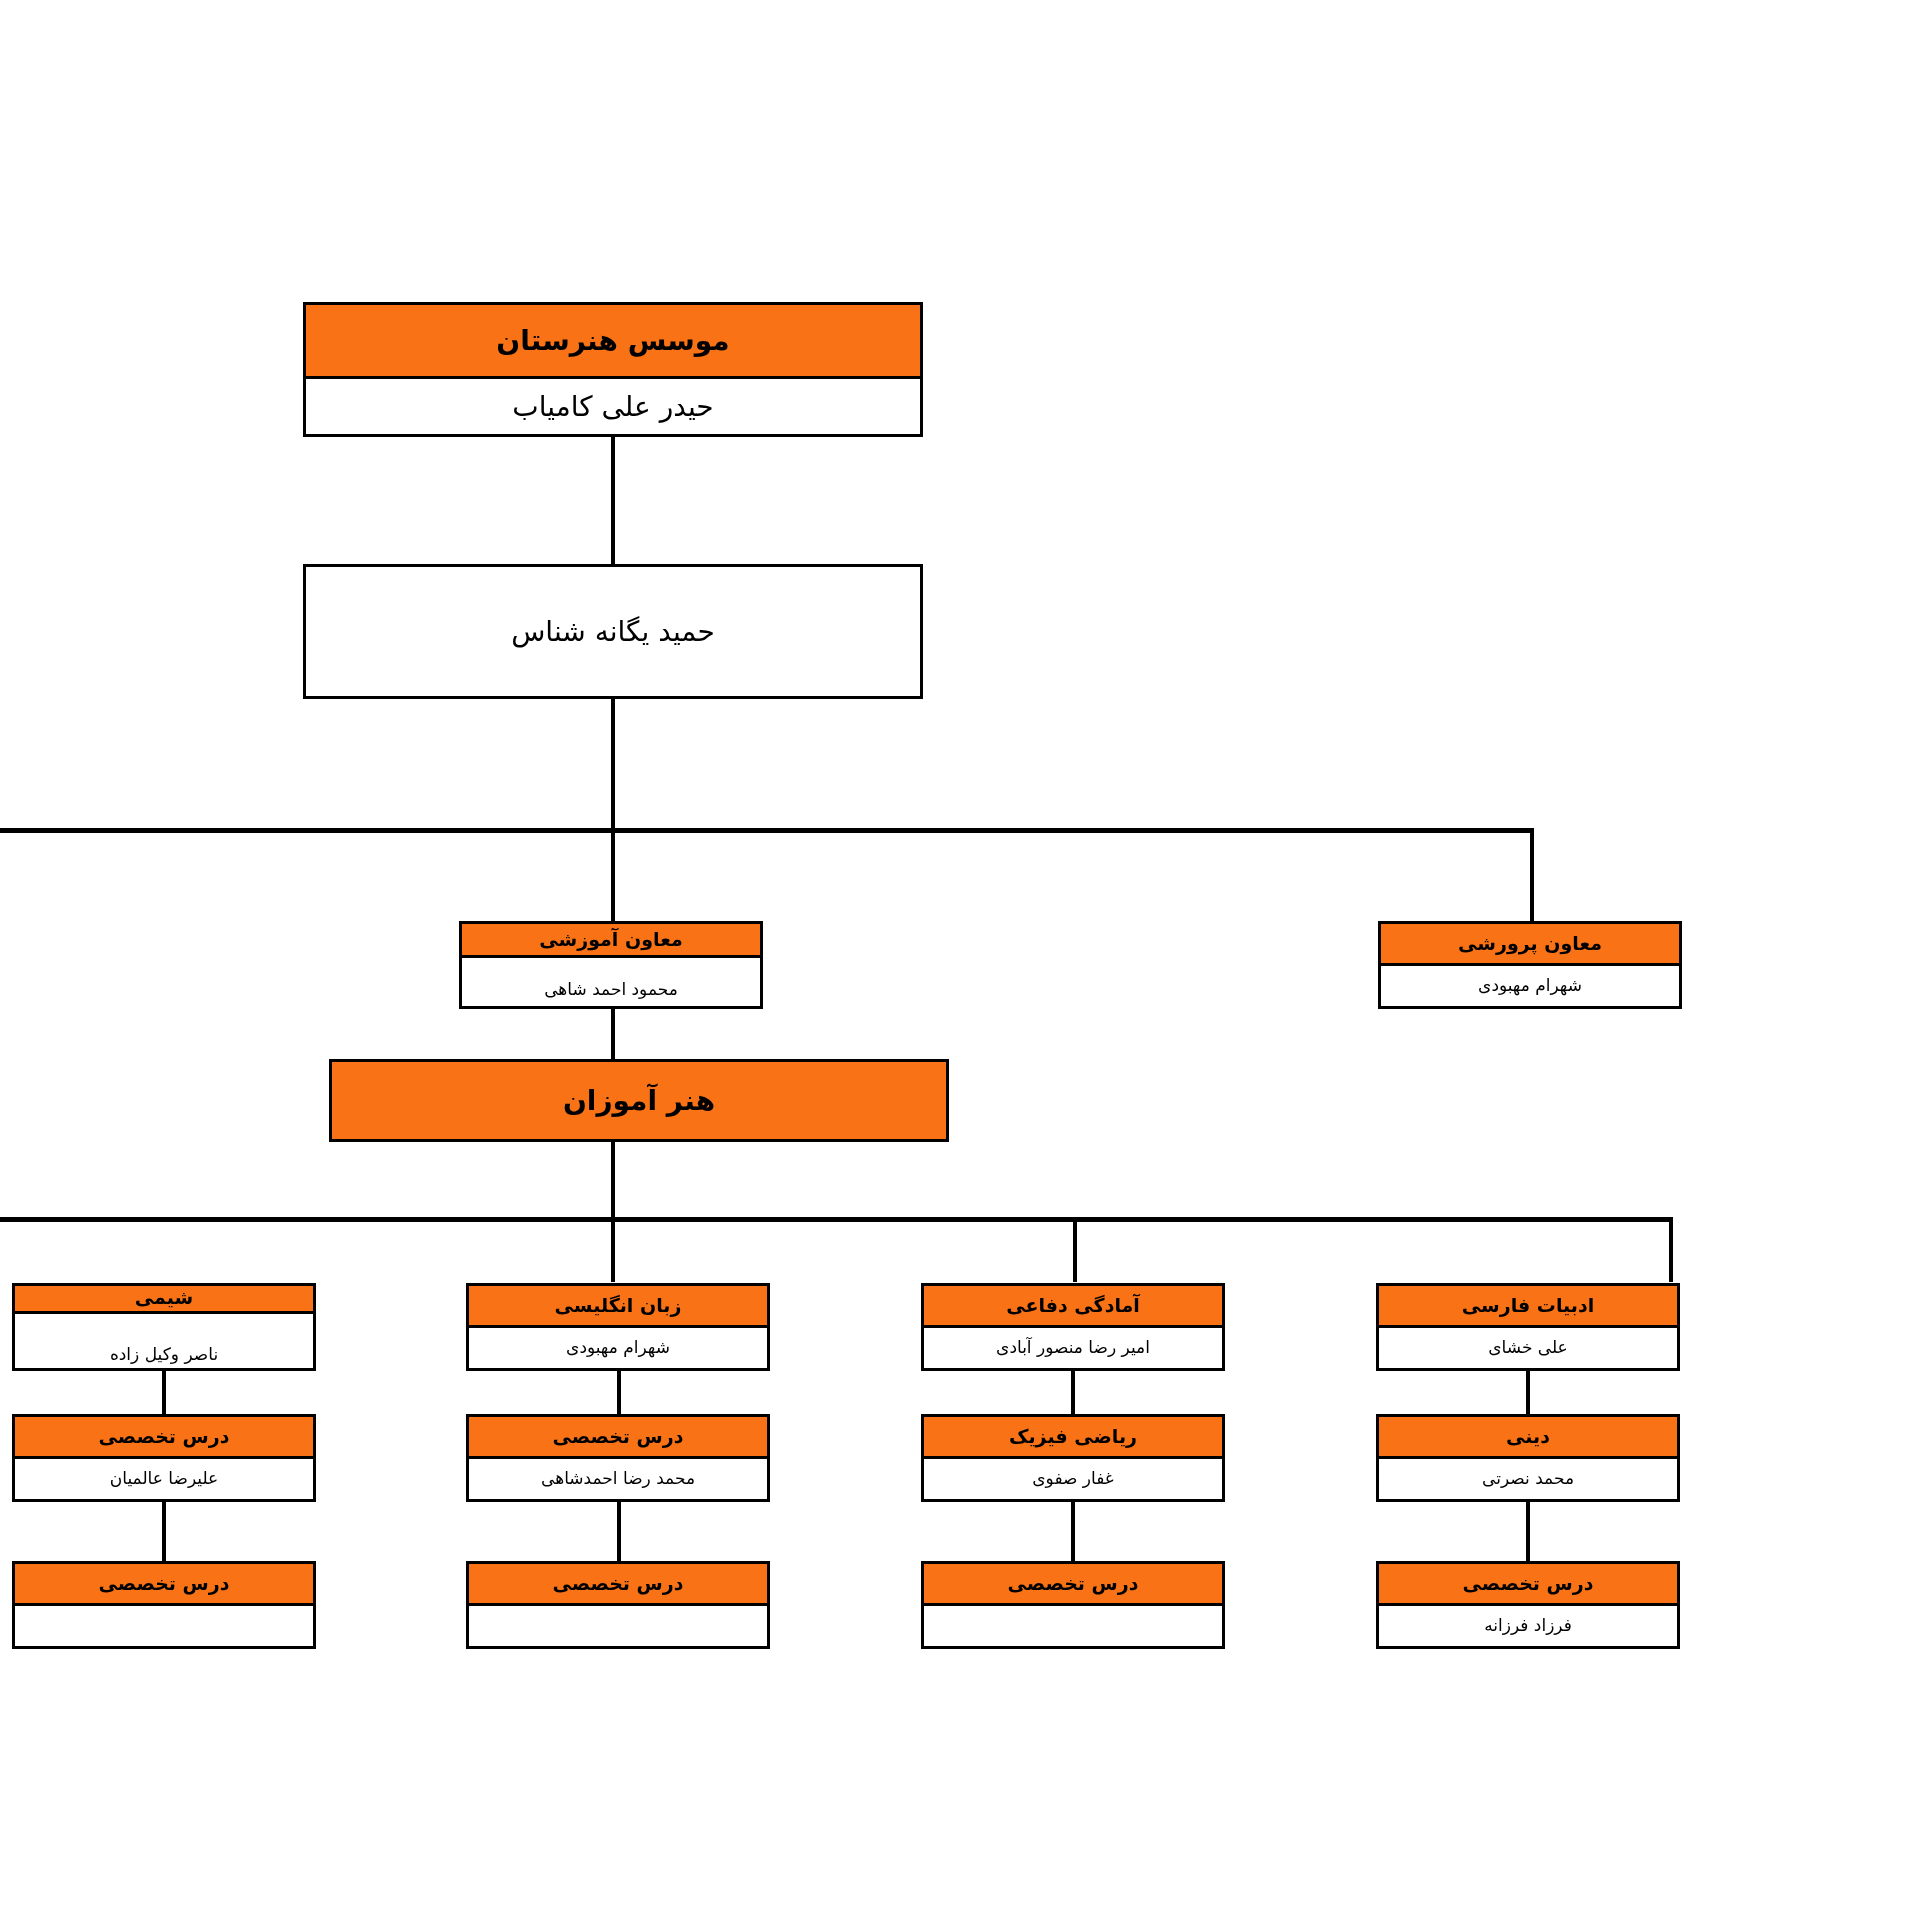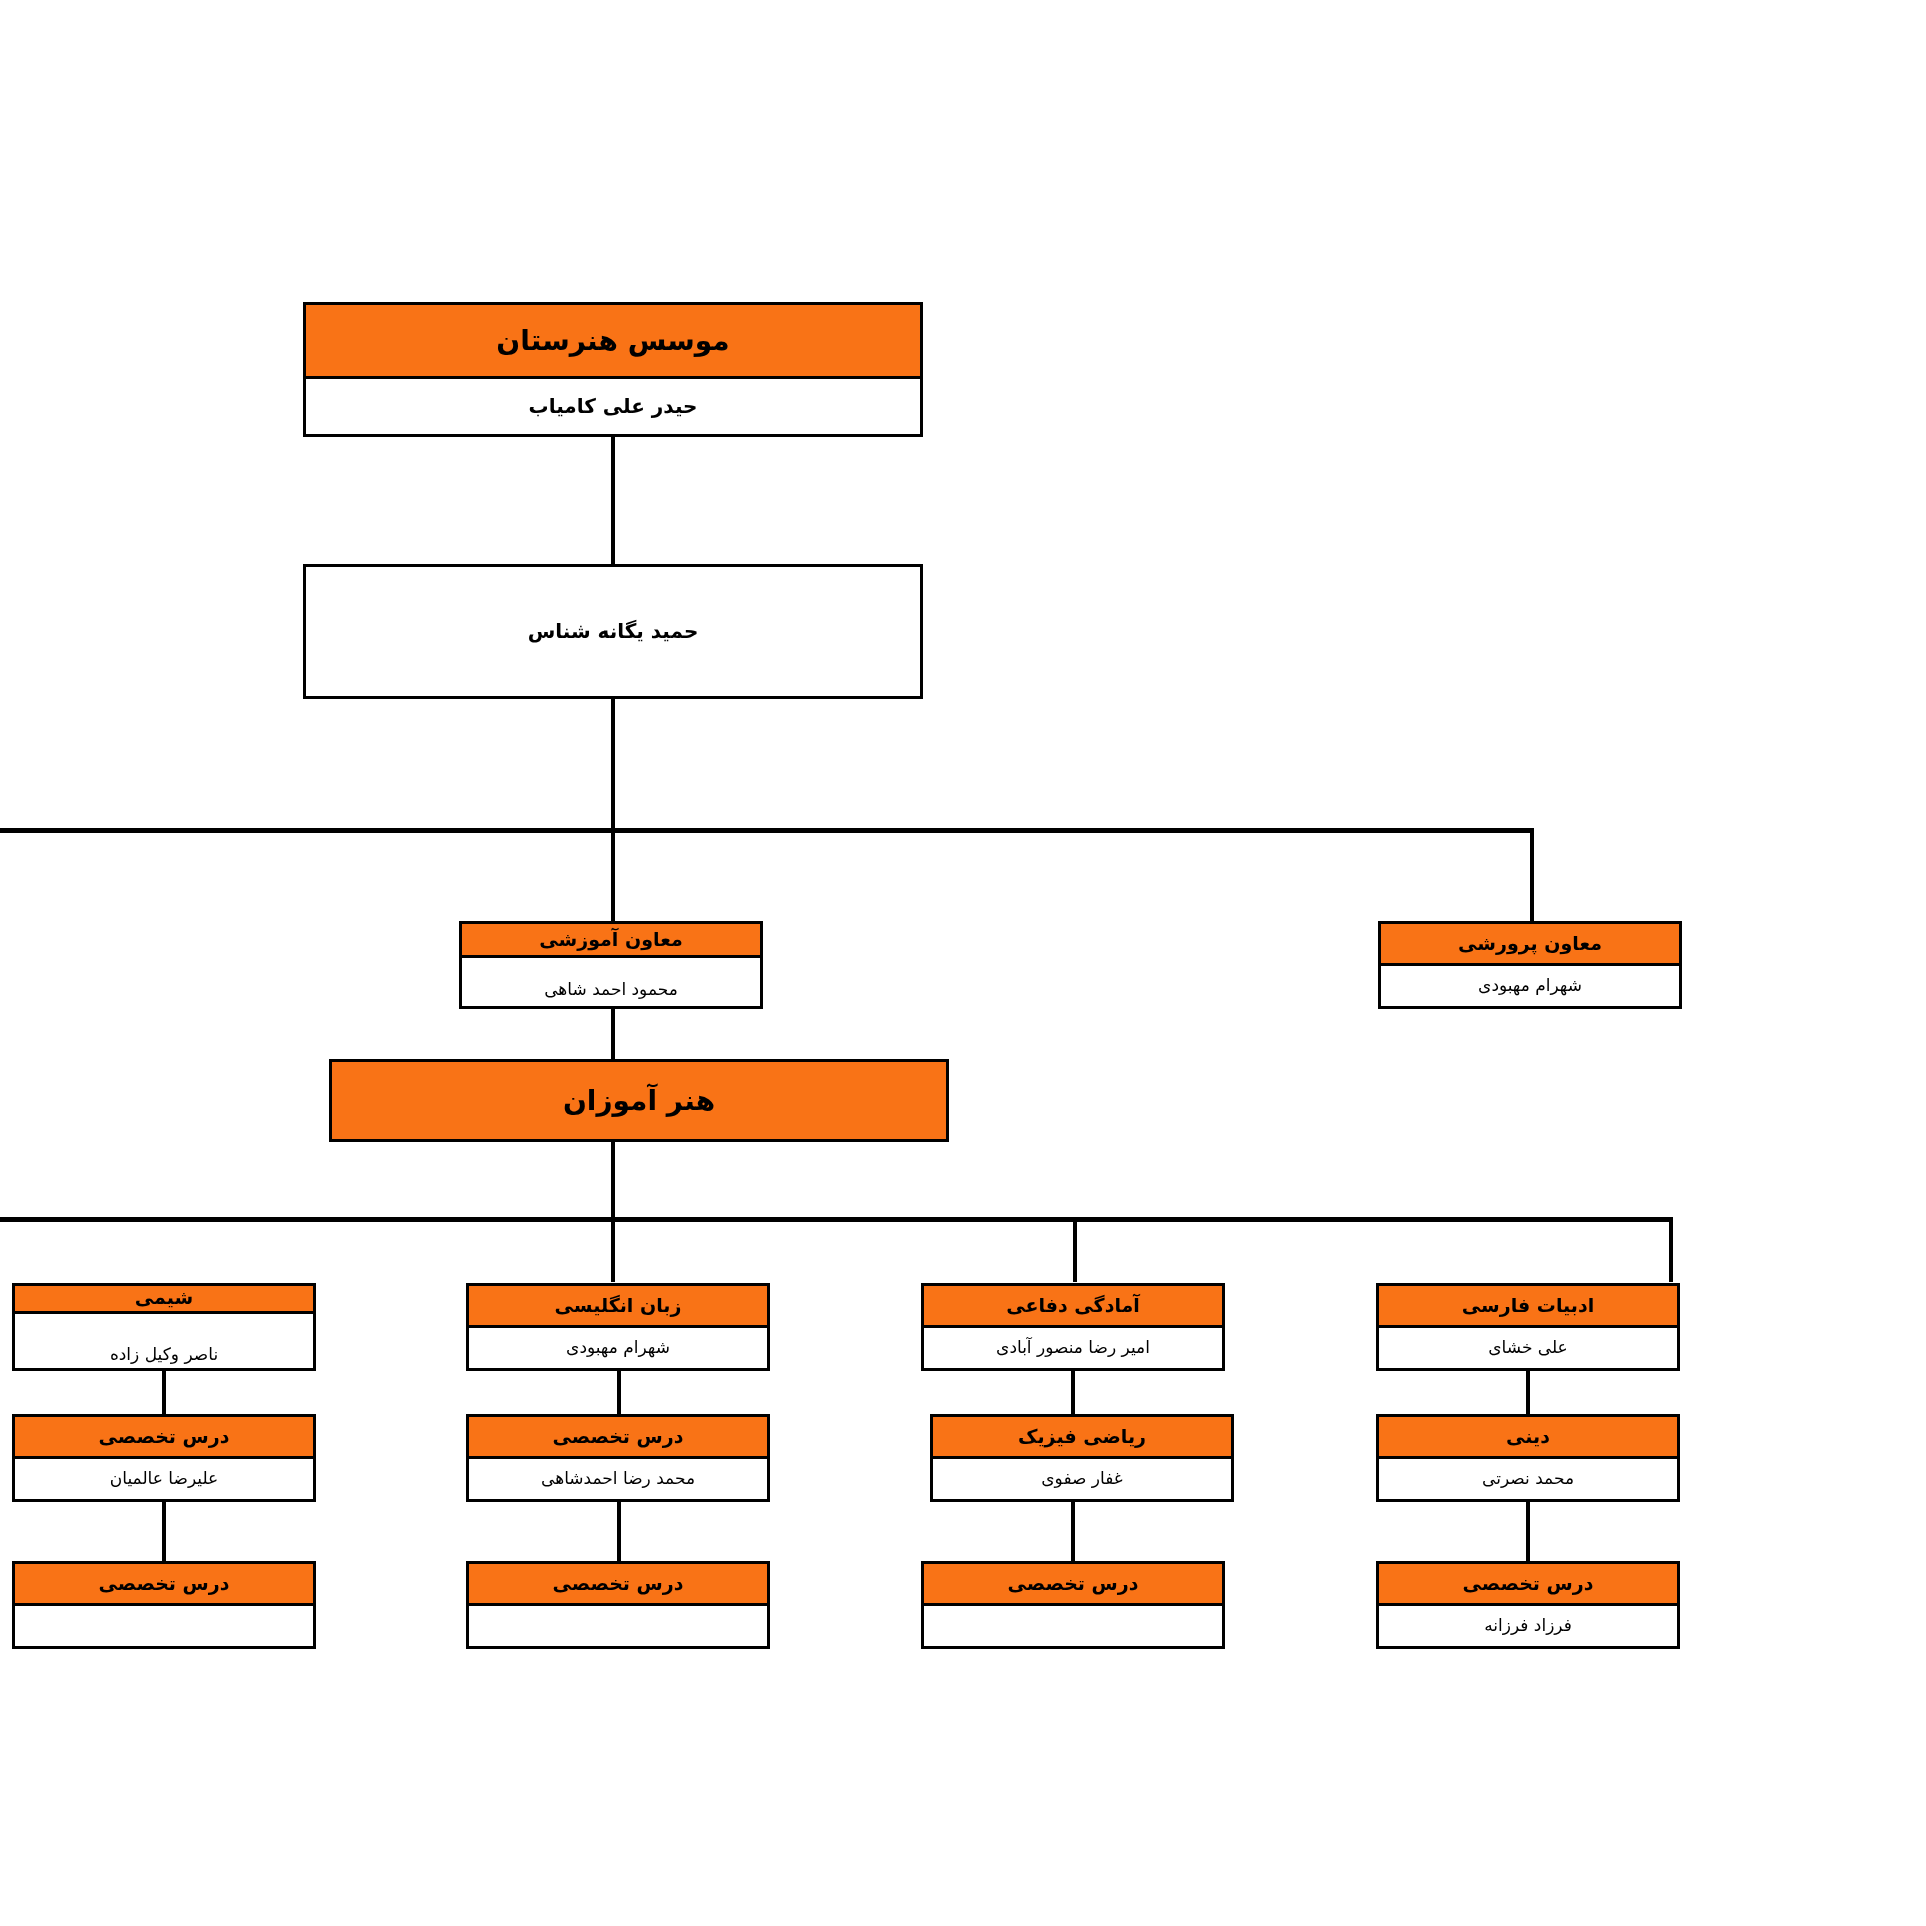--- a/index.html
+++ b/index.html
@@ -61,21 +61,21 @@
     line-height: 1.05;
     direction: rtl;
     white-space: nowrap;
     overflow: hidden;
     flex: 1 1 auto;
   }
 
   
   .node.big            { width: 620px; }
   .node.big .title     { height: 77px; font-size: 28px; }
-  .node.big .person    { height: 58px; font-size: 20px; font-weight: bold; }
+  .node.big .person    { height: 58px; font-size: 28px; }
 
   .node.solo           { width: 620px; margin-left: 26px; }
   .node.solo .title    { height: 83px; font-size: 28px; }
 
   .node.dept           { width: 304px; }
   .node.dept .title    { height: 42px; font-size: 19px; }
   .node.dept .person   { height: 40px; font-size: 17px; }
 
   
   .vline {
@@ -164,21 +164,21 @@
   <div class="node dept" style="left:1082px; top:1561px; height:88px;">
     <div class="title">درس تخصصی</div>
     <div class="person"></div>
   </div>
 
   <div class="node dept" style="left:1537px; top:1283px; height:88px;">
     <div class="title">آمادگی دفاعی</div>
     <div class="person">امیر رضا منصور آبادی</div>
   </div>
   <div class="vline" style="left:1687px; top:1371px; height:44px;"></div>
-  <div class="node dept" style="left:1537px; top:1414px; height:88px;margin-left:9px;">
+  <div class="node dept" style="left:1537px; top:1414px; height:88px;">
     <div class="title">ریاضی فیزیک</div>
     <div class="person">غفار صفوی</div>
   </div>
   <div class="vline" style="left:1687px; top:1502px; height:59px;"></div>
   <div class="node dept" style="left:1537px; top:1561px; height:88px;">
     <div class="title">درس تخصصی</div>
     <div class="person"></div>
   </div>
 
   <div class="node dept" style="left:1992px; top:1283px; height:88px;">

